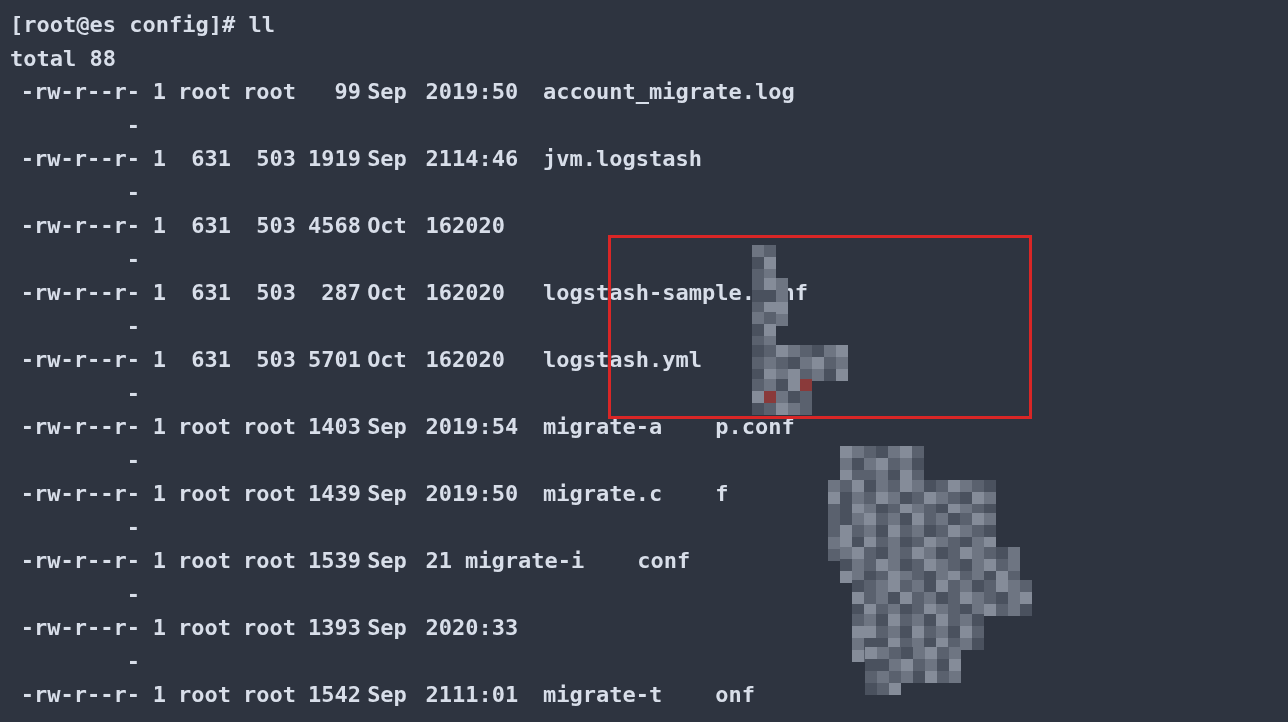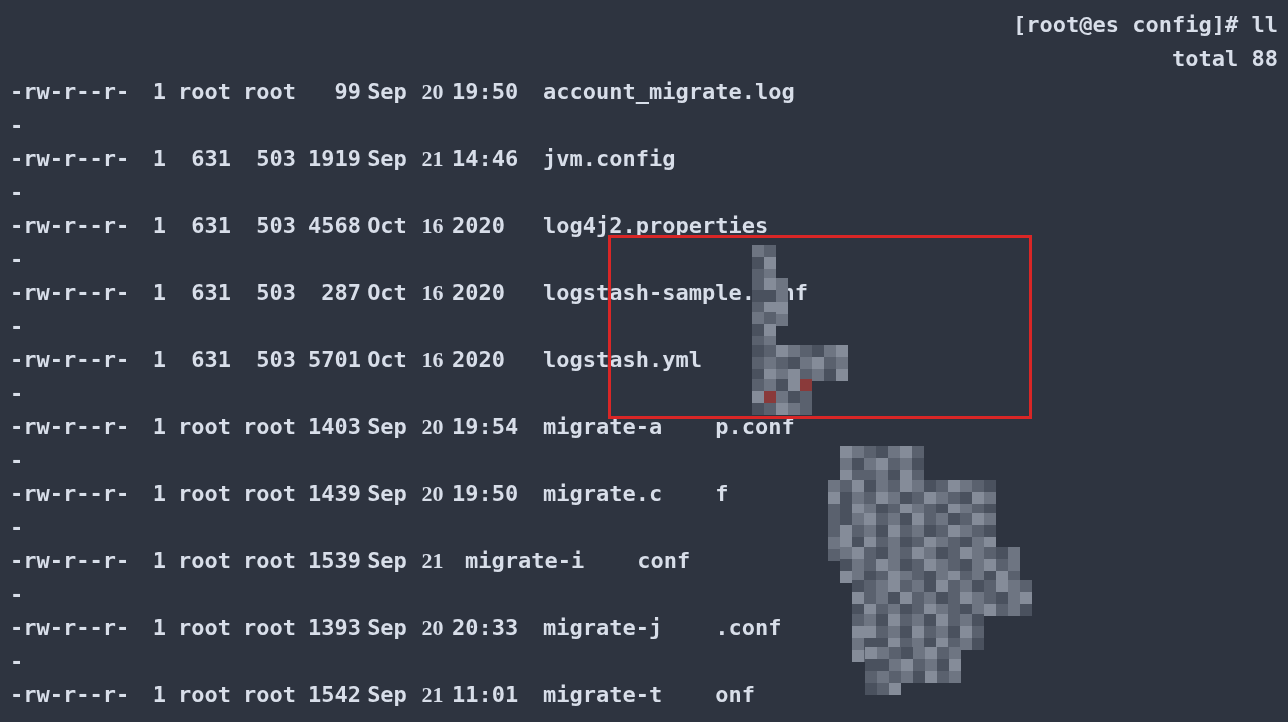--- a/index.html
+++ b/index.html
@@ -1,28 +1,28 @@
 <!DOCTYPE html>
 <html><head>
 <meta charset="utf-8">
 <style>
   html,body{margin:0;padding:0;background:#2e3440;color:#d8dee9;
     font-family:"DejaVu Sans Mono","Liberation Mono",Menlo,Consolas,monospace;
     font-size:22px;line-height:33.5px;width:1288px;height:722px;overflow:hidden;
     font-weight:bold;letter-spacing:0px;}
   .term{position:relative;padding:8px 10px 0 10px;}
-  .line{white-space:pre;text-align:right;}
+  .line{white-space:pre;}
   .row{display:flex;}
-  .perm{width:130px;}
+  .perm{width:130px;text-align:right;}
   .links{width:26px;text-align:right;}
   .owner{width:65px;text-align:right;}
   .group{width:65px;text-align:right;}
   .size{width:65px;text-align:right;}
   .mon{width:52px;text-align:center;}
-  .day{width:39px;text-align:center;font-family:Liberation Serif, serif;}
+  .day{width:39px;text-align:right;}
   .time{width:78px;}
   .gap{width:13px;}
   .fname{position:relative;text-align:right;}
   .redbox{position:absolute;border:3px solid #d92626;pointer-events:none;}
   .blur{position:absolute;display:flex;flex-wrap:wrap;pointer-events:none;}
   .px{width:12px;height:12px;}
   .b1{background:#5a616e;}
   .b2{background:#6e7582;}
   .b3{background:#4a515e;}
   .b4{background:#858c99;}
@@ -50,33 +50,32 @@
       <div class="row">
         <span class="perm">-rw-r--r--</span>
         <span class="links">1</span>
         <span class="owner">631</span>
         <span class="group">503</span>
         <span class="size">1919</span>
         <span class="mon">Sep</span>
         <span class="day">21</span>
         <span class="time">14:46</span>
         <span class="gap"></span>
-        <span class="fname">jvm.config</span>
+        <span class="fname">jvm.logstash</span>
       </div>
       <div class="row">
         <span class="perm">-rw-r--r--</span>
         <span class="links">1</span>
         <span class="owner">631</span>
         <span class="group">503</span>
         <span class="size">4568</span>
         <span class="mon">Oct</span>
         <span class="day">16</span>
         <span class="time">2020</span>
         <span class="gap"></span>
-        <span class="fname">log4j2.properties</span>
       </div>
       <div class="row">
         <span class="perm">-rw-r--r--</span>
         <span class="links">1</span>
         <span class="owner">631</span>
         <span class="group">503</span>
         <span class="size">287</span>
         <span class="mon">Oct</span>
         <span class="day">16</span>
         <span class="time">2020</span>
@@ -133,21 +132,20 @@
       <div class="row">
         <span class="perm">-rw-r--r--</span>
         <span class="links">1</span>
         <span class="owner">root</span>
         <span class="group">root</span>
         <span class="size">1393</span>
         <span class="mon">Sep</span>
         <span class="day">20</span>
         <span class="time">20:33</span>
         <span class="gap"></span>
-        <span class="fname">migrate-j<span style="opacity:0">XXXX</span>.conf</span>
       </div>
       <div class="row">
         <span class="perm">-rw-r--r--</span>
         <span class="links">1</span>
         <span class="owner">root</span>
         <span class="group">root</span>
         <span class="size">1542</span>
         <span class="mon">Sep</span>
         <span class="day">21</span>
         <span class="time">11:01</span>

